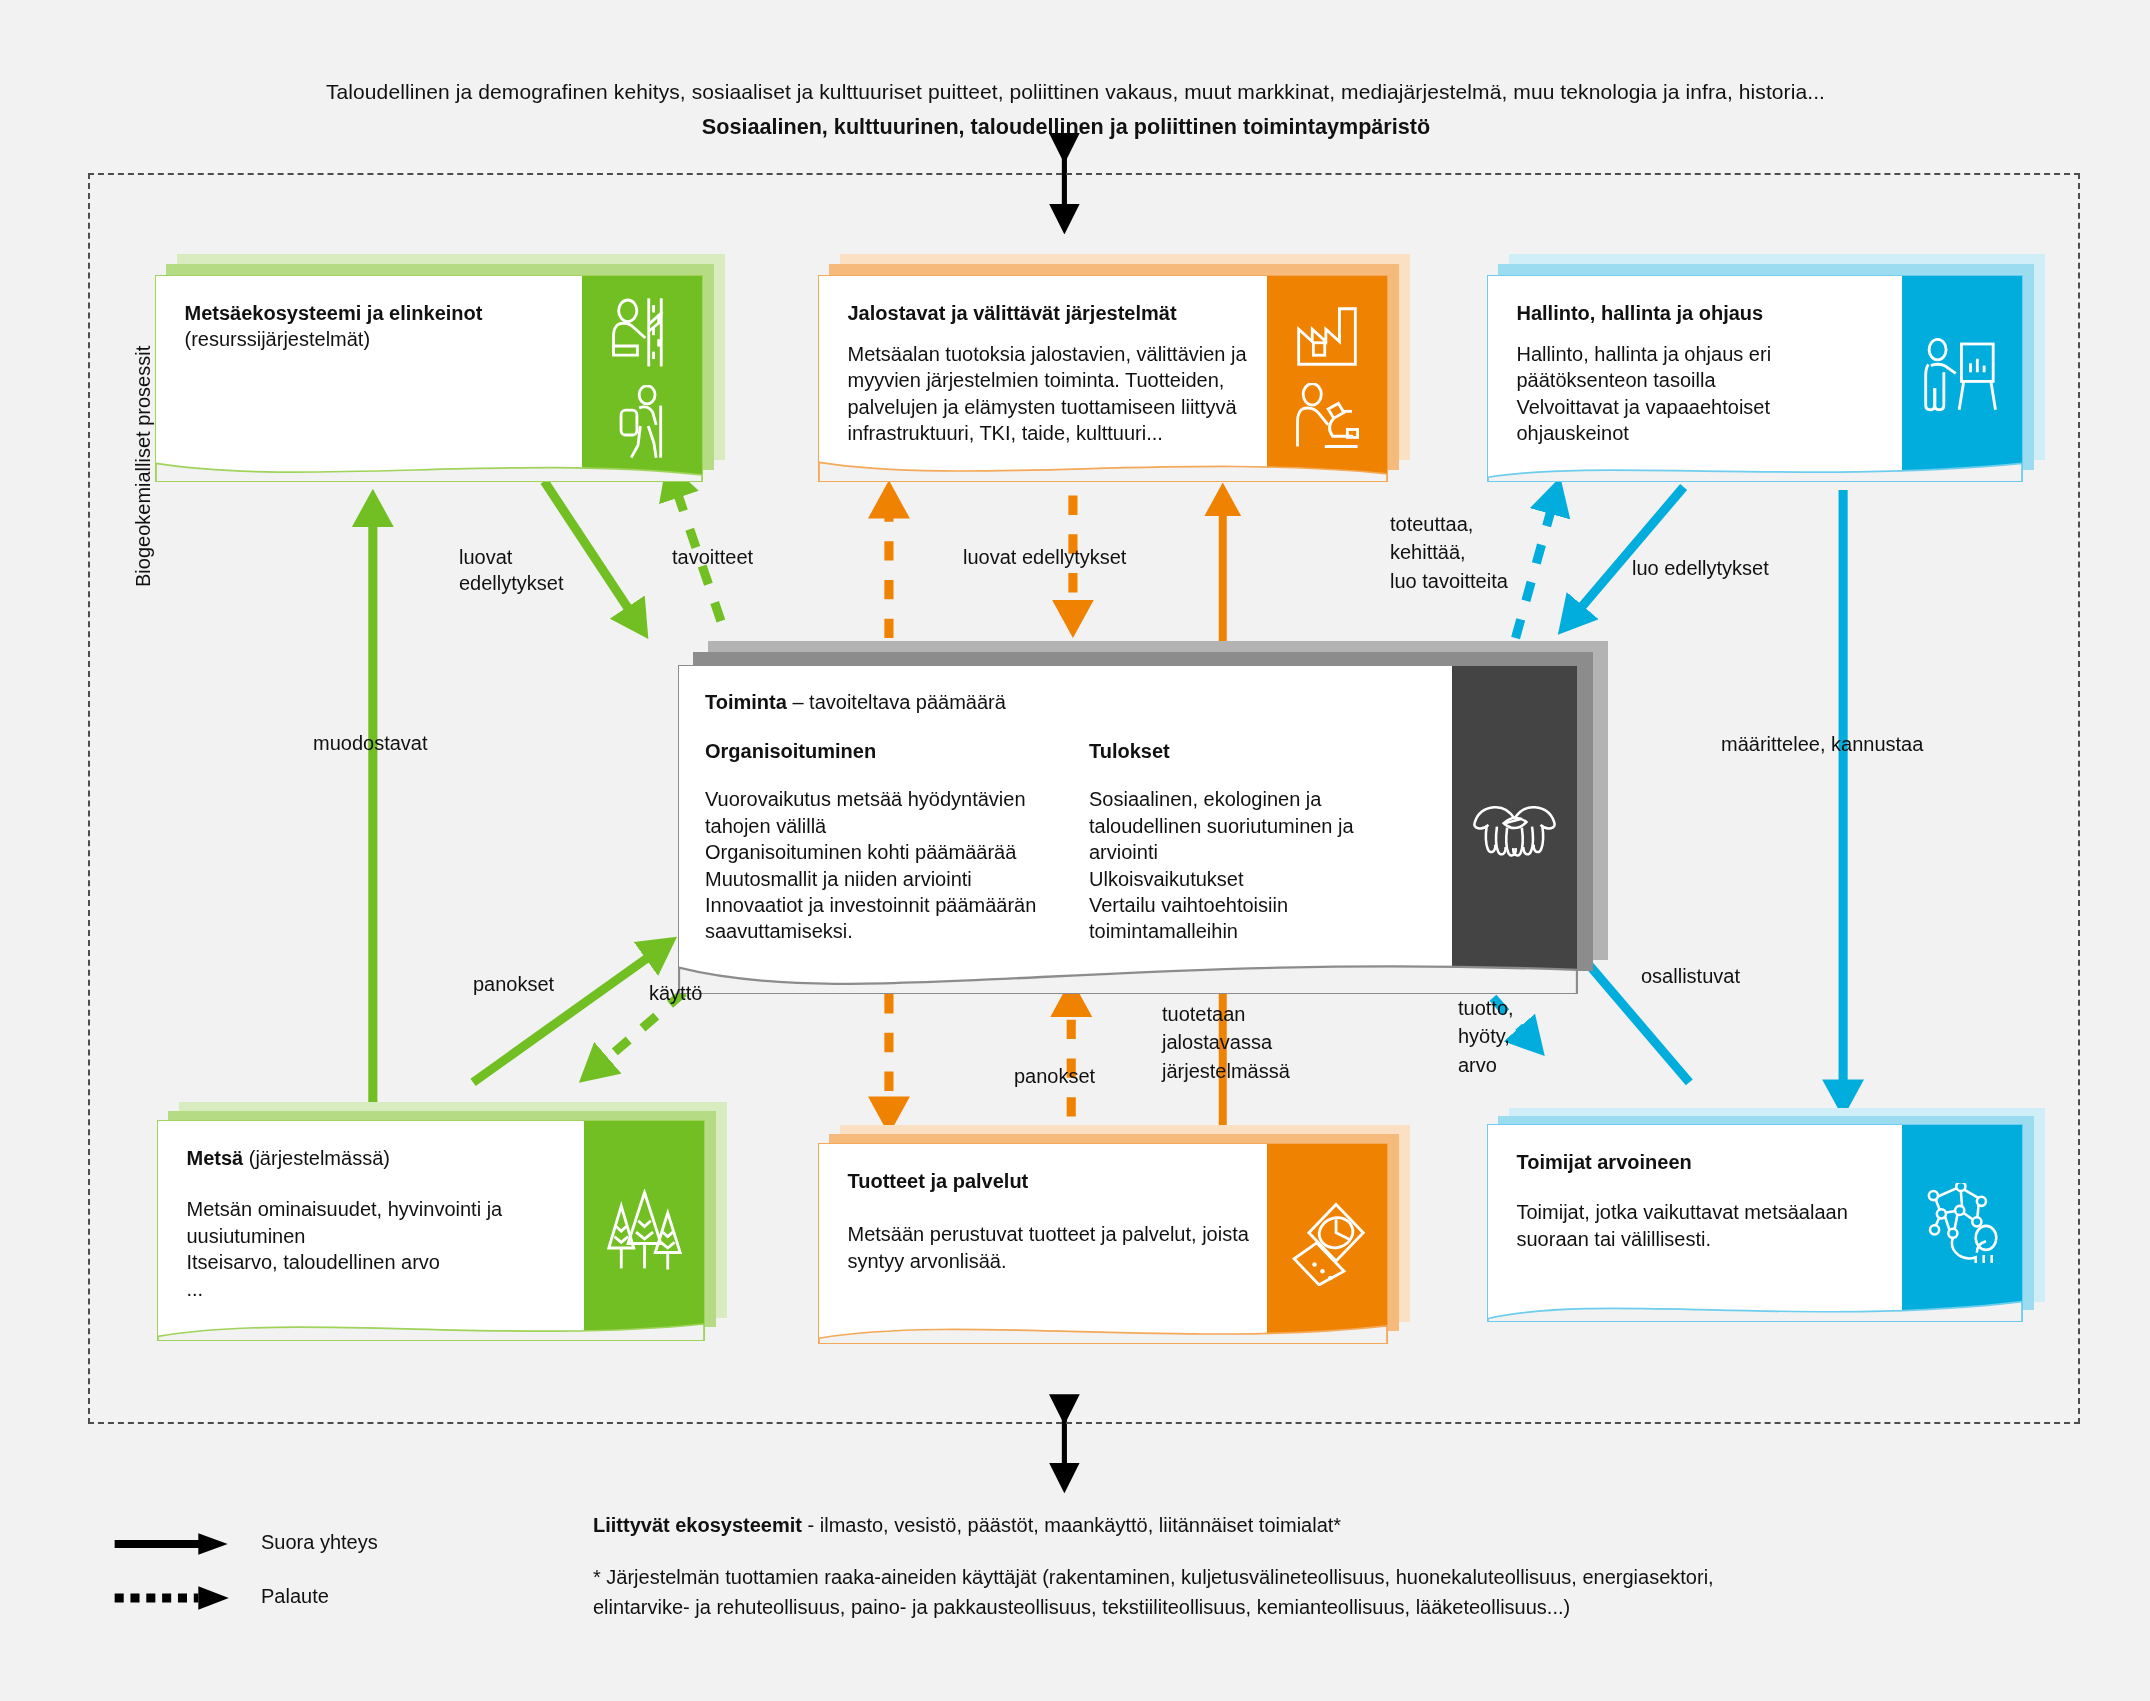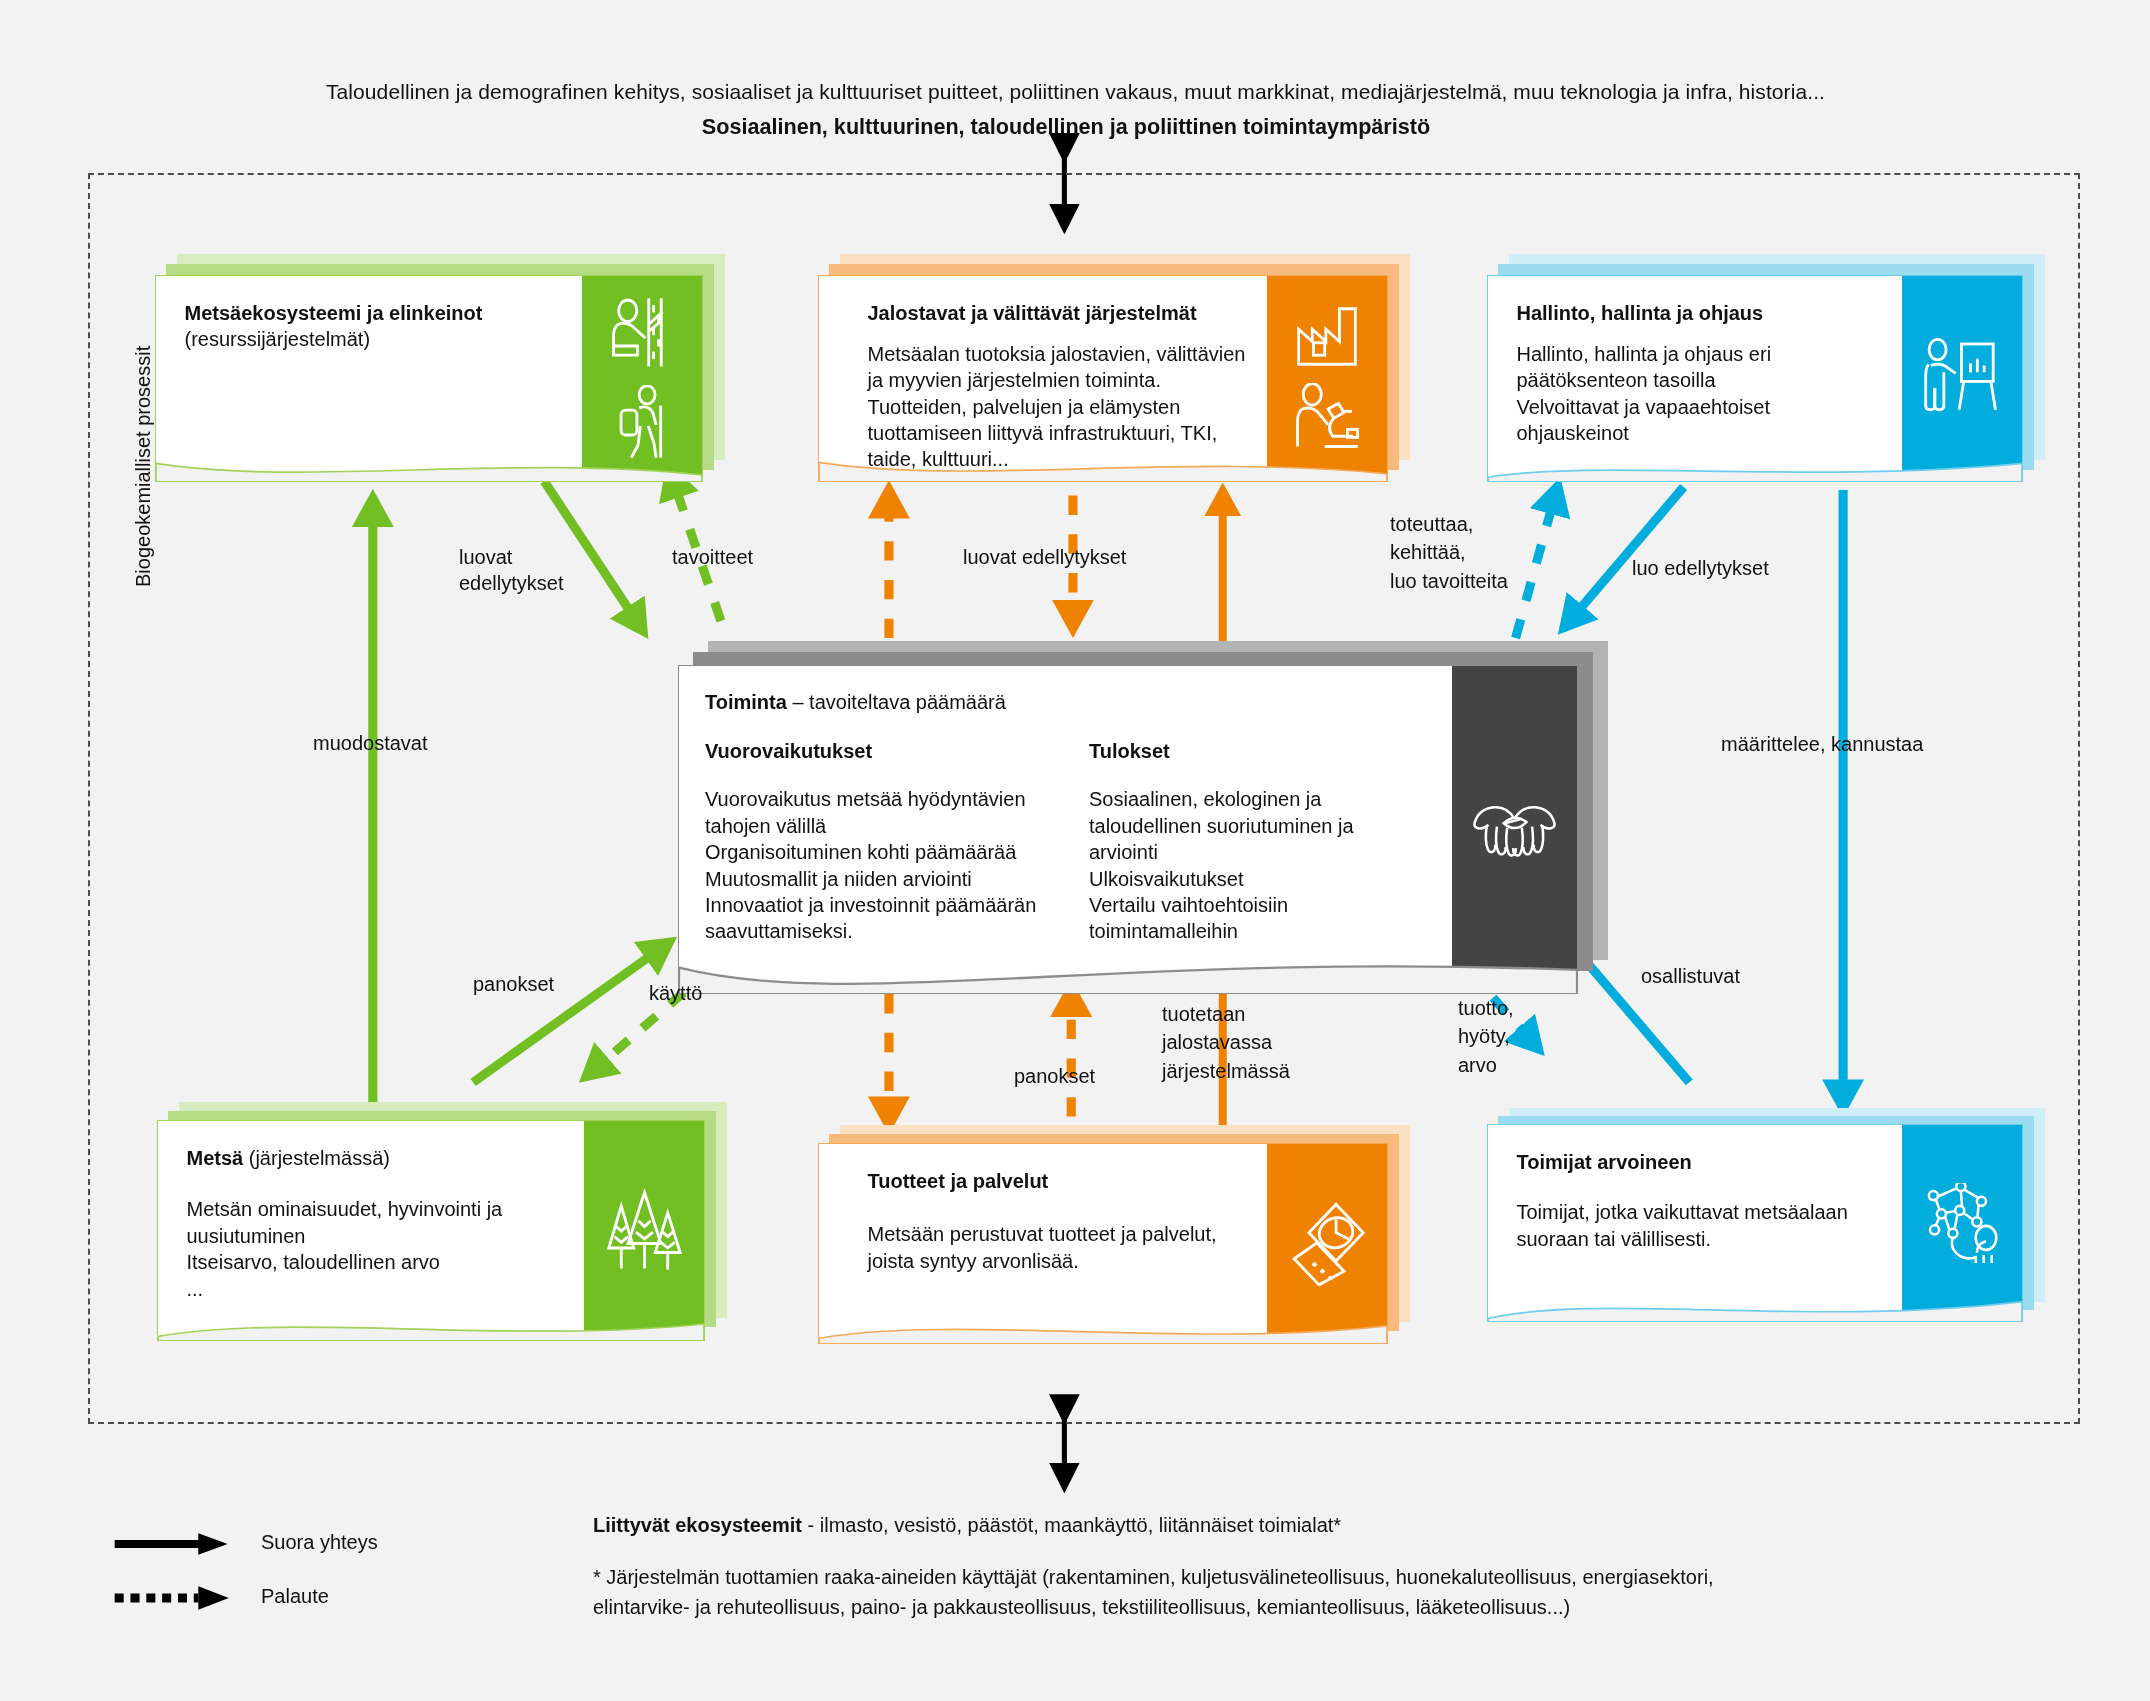--- a/index.html
+++ b/index.html
@@ -57,21 +57,21 @@
 
   
   .g-main{background:#72bf23;}
   .g-l1{background:#d9ecc0;}
   .g-l2{background:#b5dc85;}
   .g-border{border:1.7px solid #9fd35a;}
   
   .o-main{background:#ef8200;}
   .o-l1{background:#fbe0c3;}
   .o-l2{background:#f6bb7c;}
-  .o-border{border:1.7px solid #f3a957;padding-left:20px;}
+  .o-border{border:1.7px solid #f3a957;}
   
   .b-main{background:#00addc;}
   .b-l1{background:#cfeef8;}
   .b-l2{background:#9cdcf0;}
   .b-border{border:1.7px solid #6ecdec;}
   
   .d-main{background:#444444;}
   .d-l1{background:#b3b3b3;}
   .d-l2{background:#8c8c8c;}
   .d-border{border:1.7px solid #8c8c8c;}
@@ -318,21 +318,21 @@
   </div>
 
   <div class="abs" style="left:678px;top:641px;width:946px;height:353px;">
     <div class="abs d-l1" style="left:30px;top:0;width:900px;height:319px;"></div>
     <div class="abs d-l2" style="left:15px;top:11.4px;width:900px;height:319px;"></div>
     <div class="abs card d-border" style="left:0;top:24px;width:900px;height:329px;">
       <div class="txt" style="padding:23px 11.4px 11.4px 26px;">
         <span class="ttl"><span>Toiminta</span> <span class="sub">– tavoiteltava päämäärä</span></span>
         <div style="display:flex;gap:31px;margin-top:23px;">
           <div style="width:353px;">
-            <div style="font-weight:bold;margin-bottom:21.6px;">Vuorovaikutukset</div>
+            <div style="font-weight:bold;margin-bottom:21.6px;">Organisoituminen</div>
             <div style="white-space:pre-line;">Vuorovaikutus metsää hyödyntävien tahojen välillä
 Organisoituminen kohti päämäärää
 Muutosmallit ja niiden arviointi
 Innovaatiot ja investoinnit päämäärän saavuttamiseksi.</div>
           </div>
           <div style="width:319px;">
             <div style="font-weight:bold;margin-bottom:21.6px;">Tulokset</div>
             <div style="white-space:pre-line;">Sosiaalinen, ekologinen ja taloudellinen suoriutuminen ja arviointi
 Ulkoisvaikutukset
 Vertailu vaihtoehtoisiin toimintamalleihin</div>

